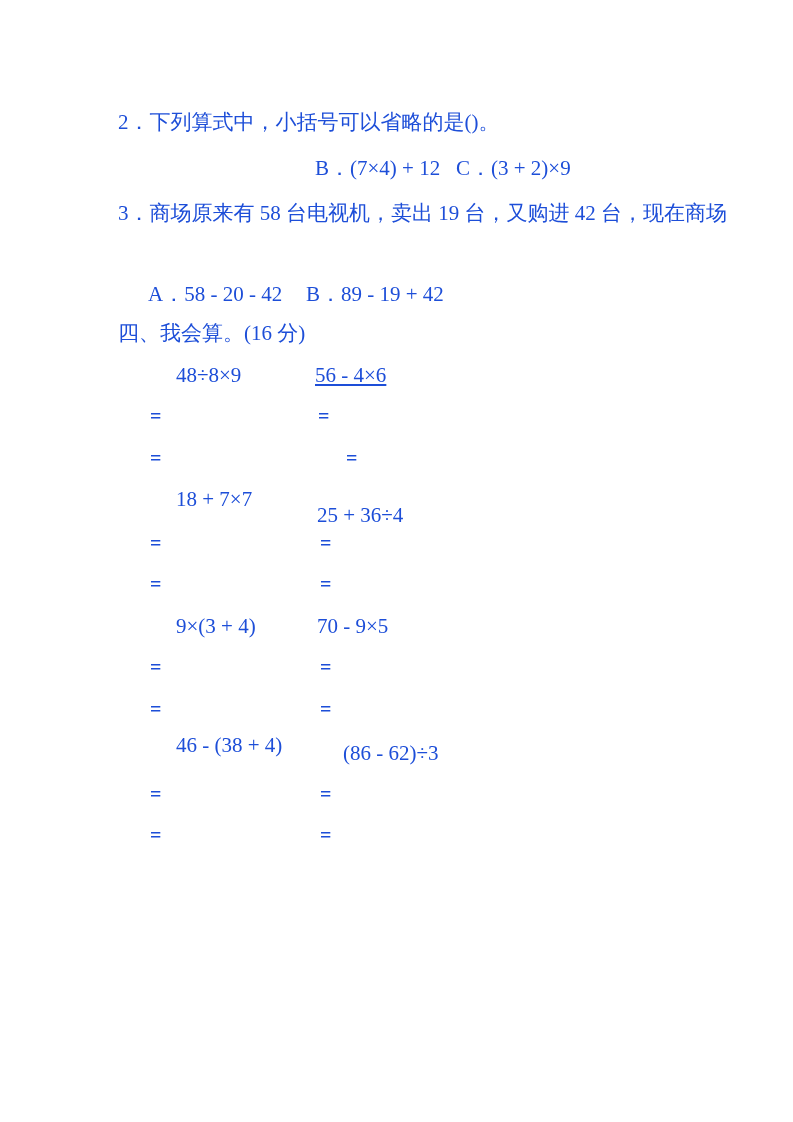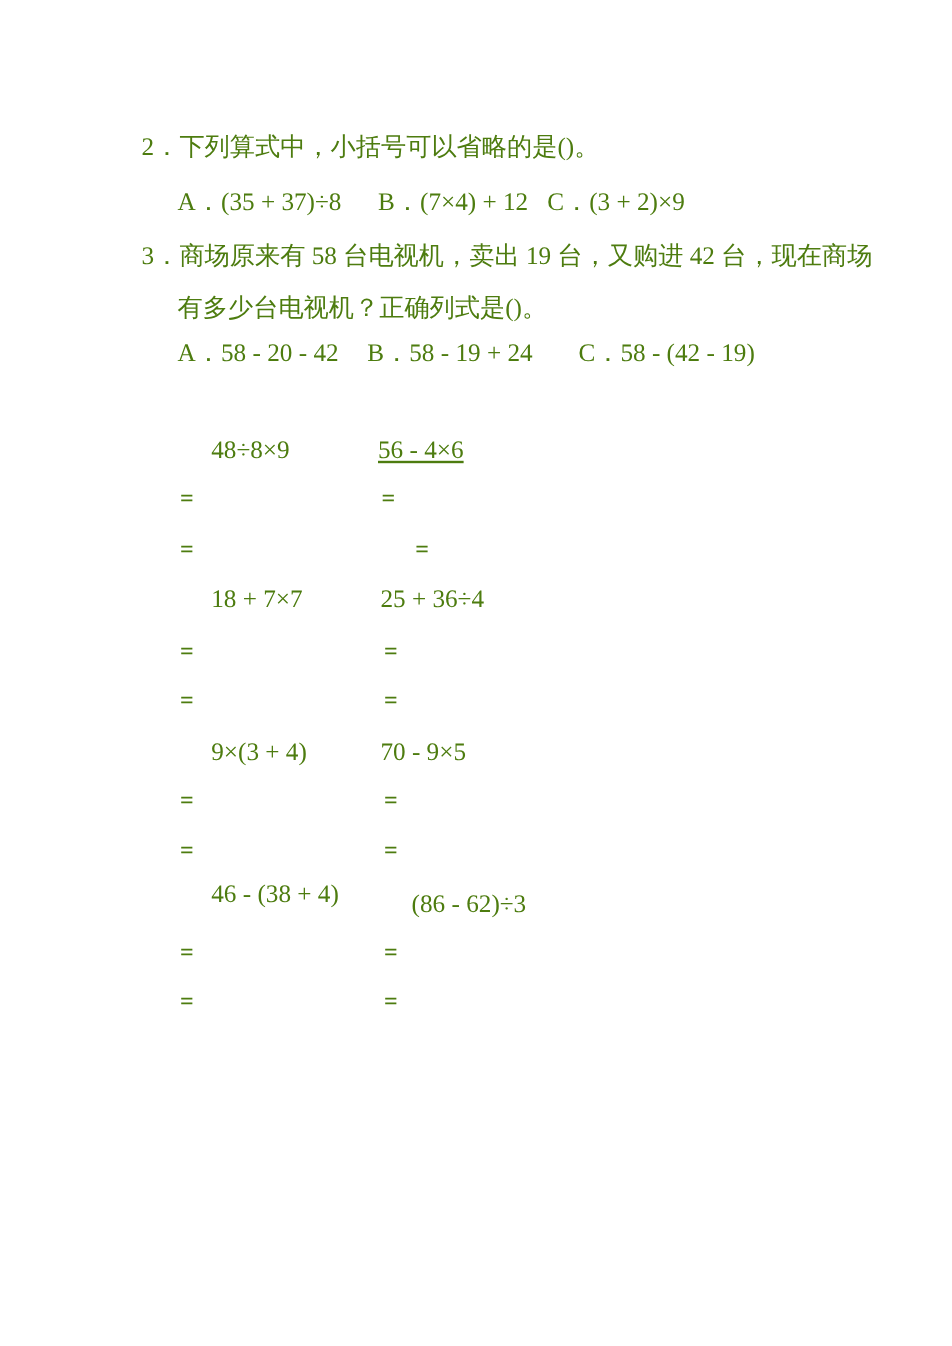--- a/index.html
+++ b/index.html
@@ -14,56 +14,54 @@
     background: #ffffff;
     color: #000000;
     font-family: "Liberation Serif", "DejaVu Serif", sans-serif;
     overflow: hidden;
   }
   .t {
     position: absolute;
     font-size: 21px;
     line-height: 1.3;
     white-space: pre;
-    color: #4d7c0f;
+    color: #1d4ed8;
   }
   .expr {
     font-family: "Liberation Serif", "DejaVu Serif", serif;
   }
   .eq {
     font-weight: bold;
     font-size: 20px;
   }
 </style>
 </head>
 <body>
 
 <div class="page">
 
   <div class="t" style="left:118px; top:109px;">2．下列算式中，小括号可以省略的是()。</div>
-  <div class="t expr" style="left:148px; top:155px;">A．(35 + 37)÷8</div>
   <div class="t expr" style="left:315px; top:155px;">B．(7×4) + 12</div>
   <div class="t expr" style="left:456px; top:155px;">C．(3 + 2)×9</div>
 
   <div class="t" style="left:118px; top:200px;">3．商场原来有 58 台电视机，卖出 19 台，又购进 42 台，现在商场</div>
-  <div class="t" style="left:148px; top:243px;">有多少台电视机？正确列式是()。</div>
   <div class="t expr" style="left:148px; top:281px;">A．58 - 20 - 42</div>
-  <div class="t expr" style="left:306px; top:281px;">B．58 - 19 + 24</div>
-  <div class="t expr" style="left:482px; top:281px;">C．58 - (42 - 19)</div>
+  <div class="t expr" style="left:306px; top:281px;">B．89 - 19 + 42</div>
 
+  <div class="t" style="left:118px; top:320px;">四、我会算。(16 分)</div>
 
   <div class="t expr" style="left:176px; top:362px;">48÷8×9</div>
   <div class="t expr" style="left:315px; top:362px;text-decoration:underline;">56 - 4×6</div>
   <div class="t expr eq" style="left:150px; top:403px;">=</div>
   <div class="t expr eq" style="left:318px; top:403px;">=</div>
   <div class="t expr eq" style="left:150px; top:445px;">=</div>
   <div class="t expr eq" style="left:346px; top:445px;">=</div>
 
   <div class="t expr" style="left:176px; top:486px;">18 + 7×7</div>
-  <div class="t expr" style="left:317px; top:486px;">25 + 36÷4</div>
+  <div class="t expr" style="left:317px; top:502px;">25 + 36÷4</div>
   <div class="t expr eq" style="left:150px; top:530px;">=</div>
   <div class="t expr eq" style="left:320px; top:530px;">=</div>
   <div class="t expr eq" style="left:150px; top:571px;">=</div>
   <div class="t expr eq" style="left:320px; top:571px;">=</div>
 
   <div class="t expr" style="left:176px; top:613px;">9×(3 + 4)</div>
   <div class="t expr" style="left:317px; top:613px;">70 - 9×5</div>
   <div class="t expr eq" style="left:150px; top:654px;">=</div>
   <div class="t expr eq" style="left:320px; top:654px;">=</div>
   <div class="t expr eq" style="left:150px; top:696px;">=</div>

